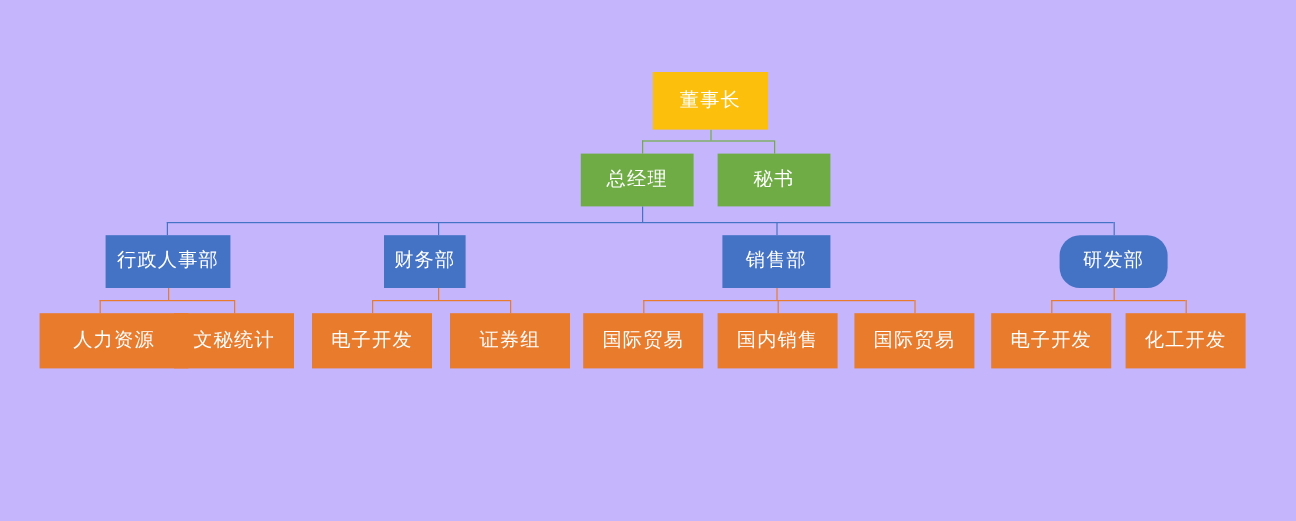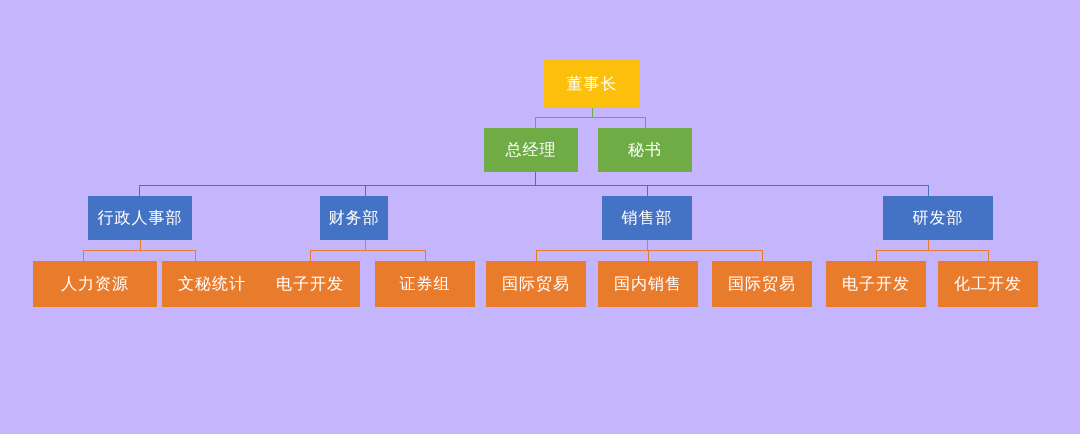--- a/index.html
+++ b/index.html
@@ -110,24 +110,24 @@
   <div class="line v orange" style="left:988px; top:250px; height:11px;"></div>
 
   <div class="node lvl-chairman">董事长</div>
 
   <div class="node lvl-exec" style="left:484px;">总经理</div>
   <div class="node lvl-exec" style="left:598px;">秘书</div>
 
   <div class="node lvl-dept" style="left:88px;  width:104px;font-family:Liberation Serif, serif;">行政人事部</div>
   <div class="node lvl-dept" style="left:320px; width:68px;">财务部</div>
   <div class="node lvl-dept" style="left:602px; width:90px;">销售部</div>
-  <div class="node lvl-dept" style="left:883px; width:110px;">研发部</div>
+  <div class="node lvl-dept" style="left:883px; width:90px;border-radius:17px;">研发部</div>
 
   <div class="node lvl-team" style="left:33px;  width:124px;">人力资源</div>
-  <div class="node lvl-team" style="left:145px; width:100px;margin-left:17px;">文秘统计</div>
+  <div class="node lvl-team" style="left:145px; width:100px;">文秘统计</div>
   <div class="node lvl-team" style="left:260px; width:100px;">电子开发</div>
   <div class="node lvl-team" style="left:375px; width:100px;">证券组</div>
   <div class="node lvl-team" style="left:486px; width:100px;">国际贸易</div>
   <div class="node lvl-team" style="left:598px; width:100px;">国内销售</div>
   <div class="node lvl-team" style="left:712px; width:100px;">国际贸易</div>
   <div class="node lvl-team" style="left:826px; width:100px;text-align:center;">电子开发</div>
   <div class="node lvl-team" style="left:938px; width:100px;">化工开发</div>
 
 </div>
 

